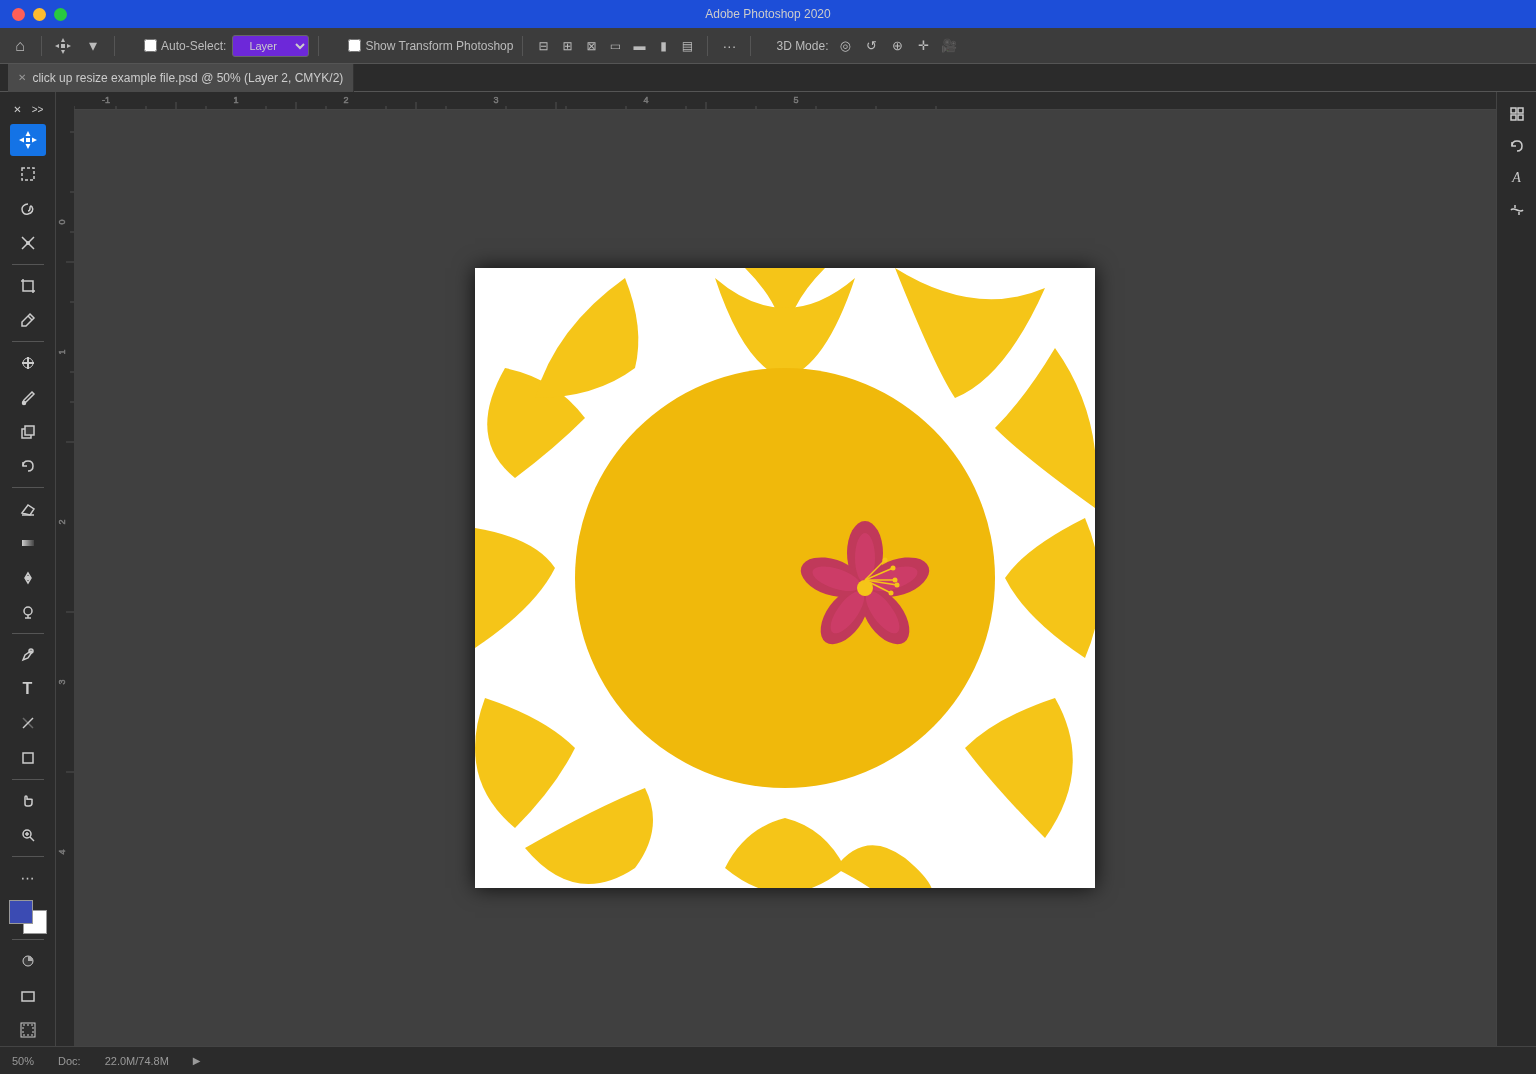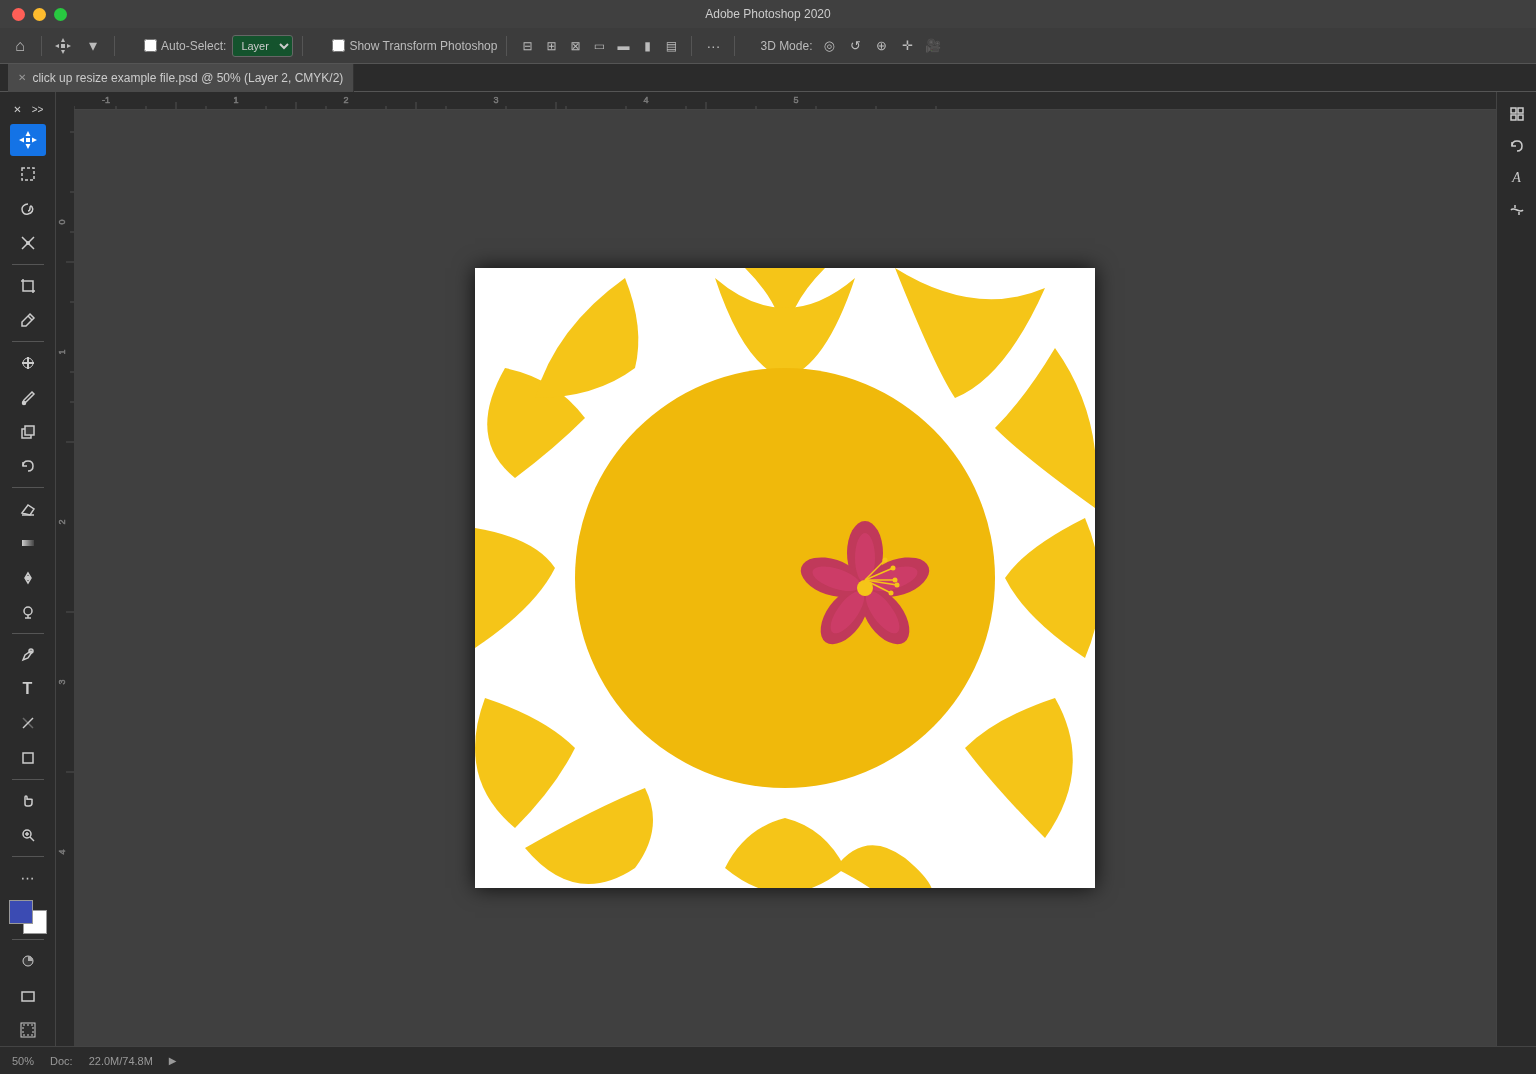--- a/index.html
+++ b/index.html
@@ -10,21 +10,21 @@
       font-family: -apple-system, BlinkMacSystemFont, 'Helvetica Neue', Arial, sans-serif;
       font-size: 12px;
       color: #ccc;
       overflow: hidden;
       user-select: none;
     }
 
     
     #title-bar {
       height: 28px;
-      background: #404040;
+      background: #1d4ed8;
       display: flex;
       align-items: center;
       justify-content: center;
       position: relative;
     }
     #title-bar .window-controls {
       position: absolute;
       left: 12px;
       display: flex;
       gap: 8px;
@@ -60,25 +60,25 @@
       font-size: 16px;
       cursor: pointer;
     }
     .options-separator {
       width: 1px;
       height: 20px;
       background: #555;
       margin: 0 3px;
     }
     .options-select {
-      background: #14532d;
+      background: #6d28d9;
       border: 1px solid #666;
       color: #ccc;
       font-size: 11px;
-      padding: 2px 4px;
+      padding: 2px 12px;
       border-radius: 3px;
       height: 22px;
     }
     .checkbox-wrap {
       display: flex;
       align-items: center;
       gap: 4px;
       font-size: 12px;
       color: #bbb;
       padding-left: 20px;
@@ -320,21 +320,21 @@
     }
 
     
     #status-bar {
       height: 28px;
       background: #2b2b2b;
       border-top: 1px solid #444;
       display: flex;
       align-items: center;
       padding: 0 12px;
-      gap: 16px;
+      gap: 24px;
       font-size: 11px;
       color: #999;
     }
     .status-arrow {
       font-size: 10px;
       cursor: pointer;
       color: #999;
     }
   </style>
 </head>

